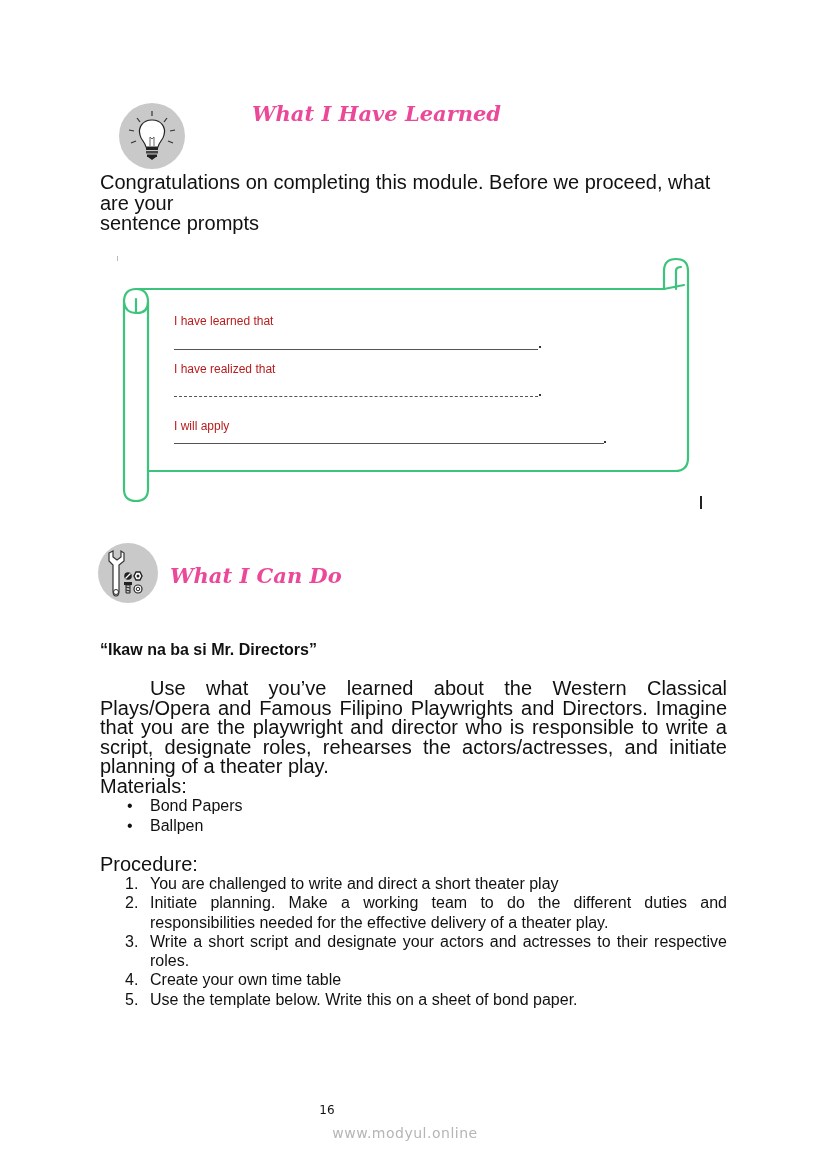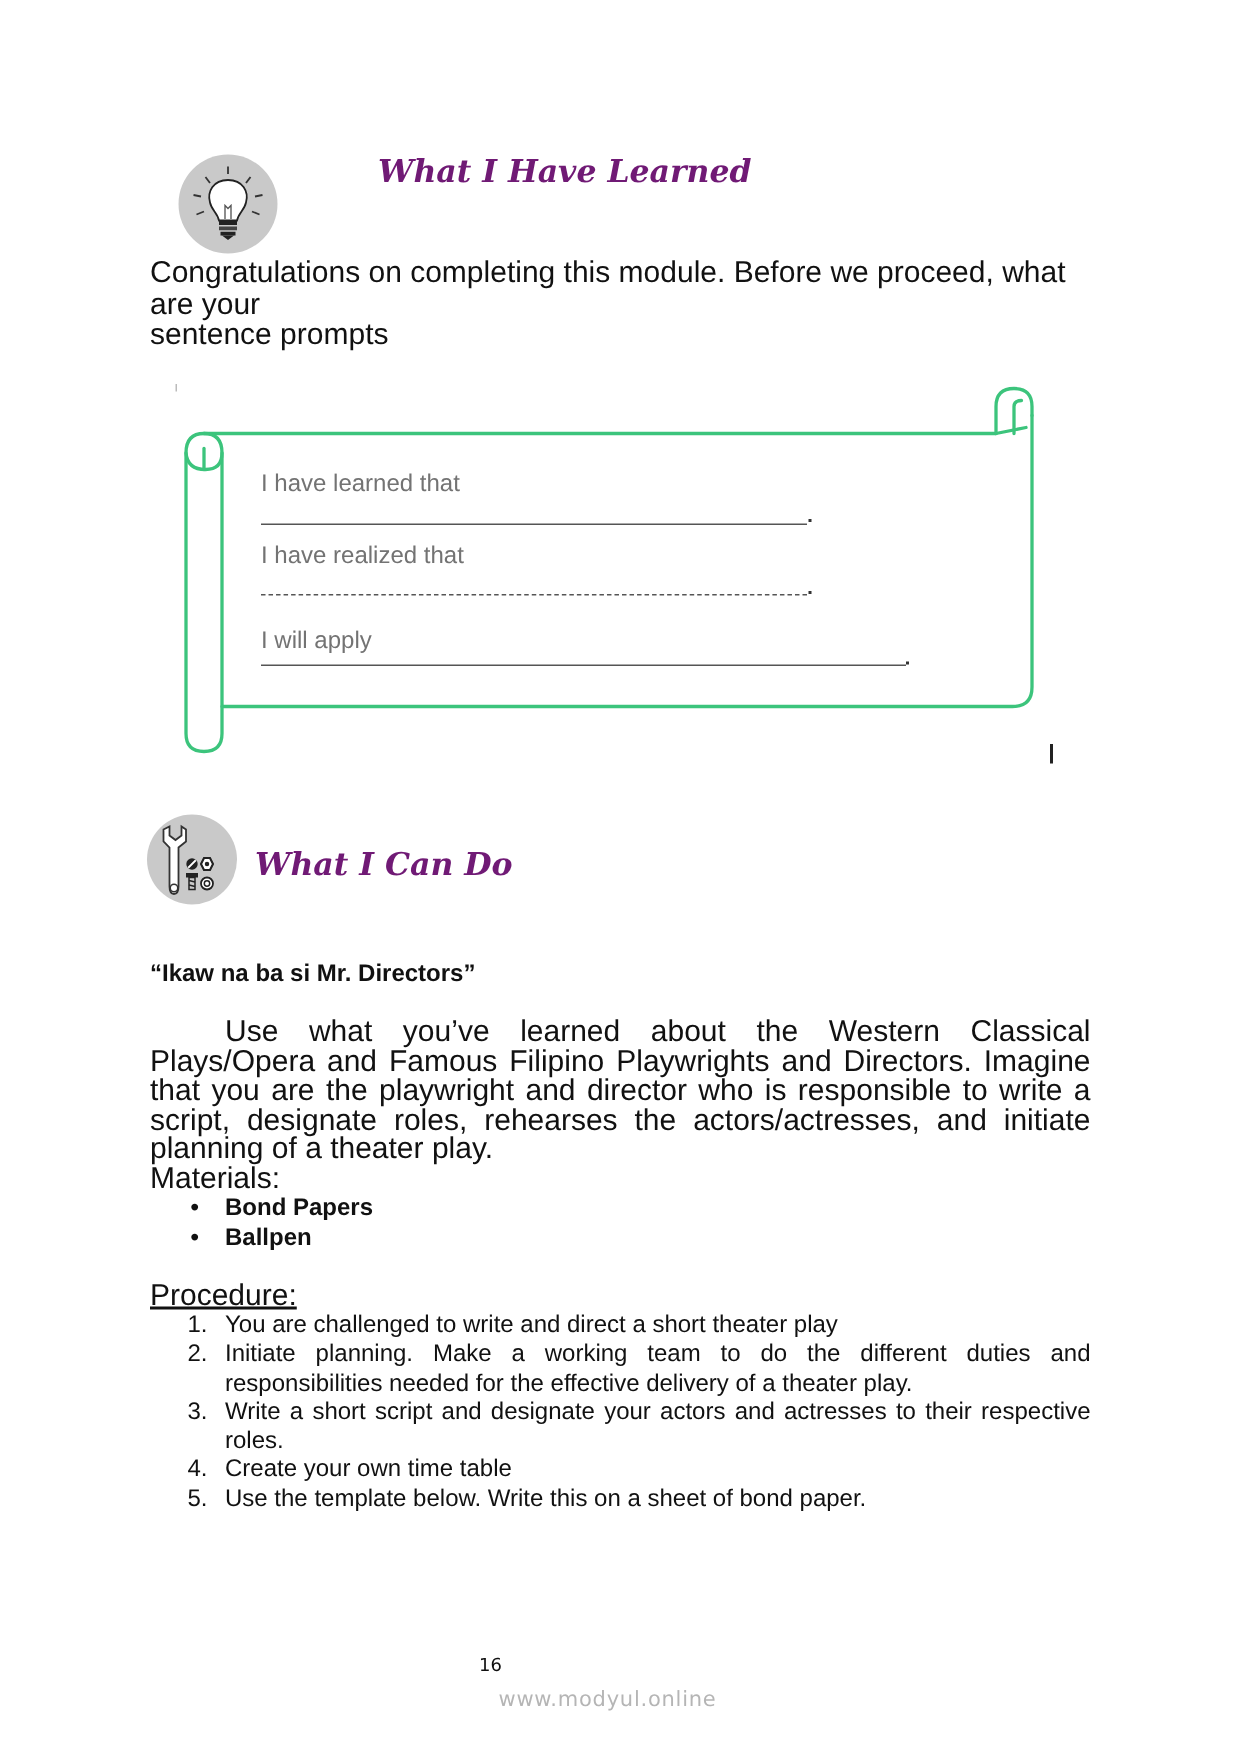--- a/index.html
+++ b/index.html
@@ -1,27 +1,27 @@
 <!DOCTYPE html>
 <html><head>
 <meta charset="utf-8">
 <style>
   html, body { margin:0; padding:0; background:#ffffff; }
   body { width:826px; height:1169px; position:relative; overflow:hidden;
          font-family:"Liberation Sans", sans-serif; color:#111; }
   .abs { position:absolute; }
   .icon-circle { border-radius:50%; background:#c9c9c9; }
   .heading { font-family:"DejaVu Serif", serif; font-weight:bold; font-style:italic;
-             font-size:21px; color:#701a75; white-space:nowrap; }
+             font-size:21px; color:#ec4899; white-space:nowrap; }
   .para { font-size:20px; line-height:20.5px; }
   .just { text-align:justify; }
-  .prompt { font-size:16px; color:#737373; white-space:nowrap; }
+  .prompt { font-size:12px; color:#b91c1c; white-space:nowrap; }
   .blank { position:absolute; height:0; border-top:1.4px solid #555; }
   .dot { position:absolute; width:2px; height:2px; background:#333; }
-  ul.mat { margin:0; padding:0; list-style:none;font-weight:bold; }
+  ul.mat { margin:0; padding:0; list-style:none; }
   ul.mat li { position:relative; padding-left:50px; font-size:16px; line-height:20px; }
   ul.mat li::before { content:"\2022"; position:absolute; left:27px; top:0; }
   ol.proc { margin:0; padding:0; list-style:none; }
   ol.proc li { position:relative; padding-left:50px; font-size:16px; line-height:19.3px; text-align:justify; }
   .num { position:absolute; left:25px; top:0; }
   .footer-num { font-family:"DejaVu Sans", sans-serif; font-size:12px; color:#111; text-align:center; width:654px; }
   .watermark { font-family:"DejaVu Sans", sans-serif; font-size:14px; color:#b5b5b5; text-align:center; width:810px; letter-spacing:0.5px; }
 </style>
 </head>
 <body>
@@ -107,21 +107,21 @@
 
 <div class="abs" style="left:100px; top:776px; width:627px;">
   <div class="para" style="line-height:20px;">Materials:</div>
   <ul class="mat">
     <li>Bond Papers</li>
     <li>Ballpen</li>
   </ul>
 </div>
 
 <div class="abs" style="left:100px; top:854px; width:627px;">
-  <div class="para" style="line-height:20px;text-decoration:underline;">Procedure:</div>
+  <div class="para" style="line-height:20px;">Procedure:</div>
   <ol class="proc">
     <li><span class="num">1.</span><span>You are challenged to write and direct a short theater play</span></li>
     <li><span class="num">2.</span><span>Initiate planning. Make a working team to do the different duties and responsibilities needed for the effective delivery of a theater play.</span></li>
     <li><span class="num">3.</span><span>Write a short script and designate your actors and actresses to their respective roles.</span></li>
     <li><span class="num">4.</span><span>Create your own time table</span></li>
     <li><span class="num">5.</span><span>Use the template below. Write this on a sheet of bond paper.</span></li>
   </ol>
 </div>
 
 <div class="abs footer-num" style="left:0; top:1103px;">16</div>

